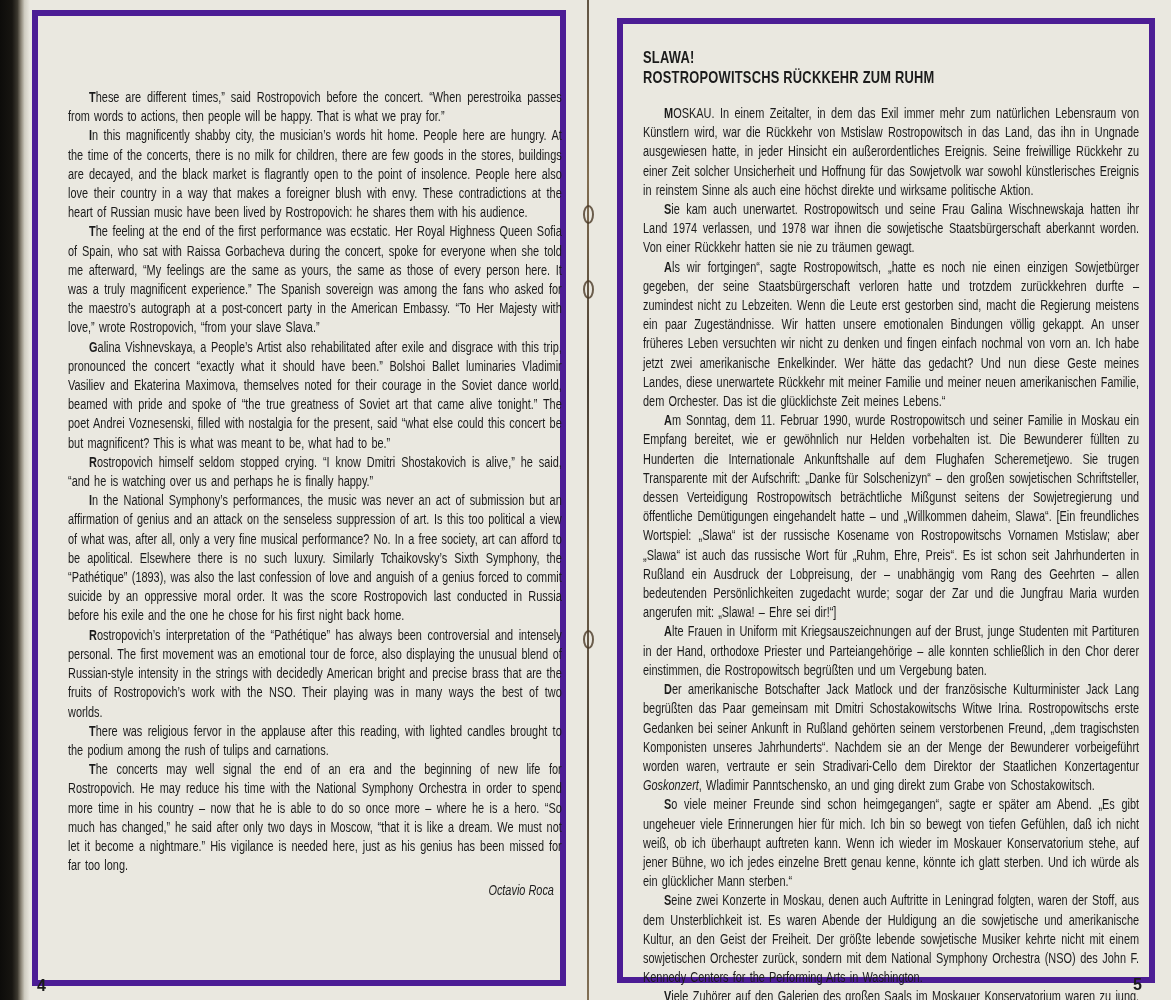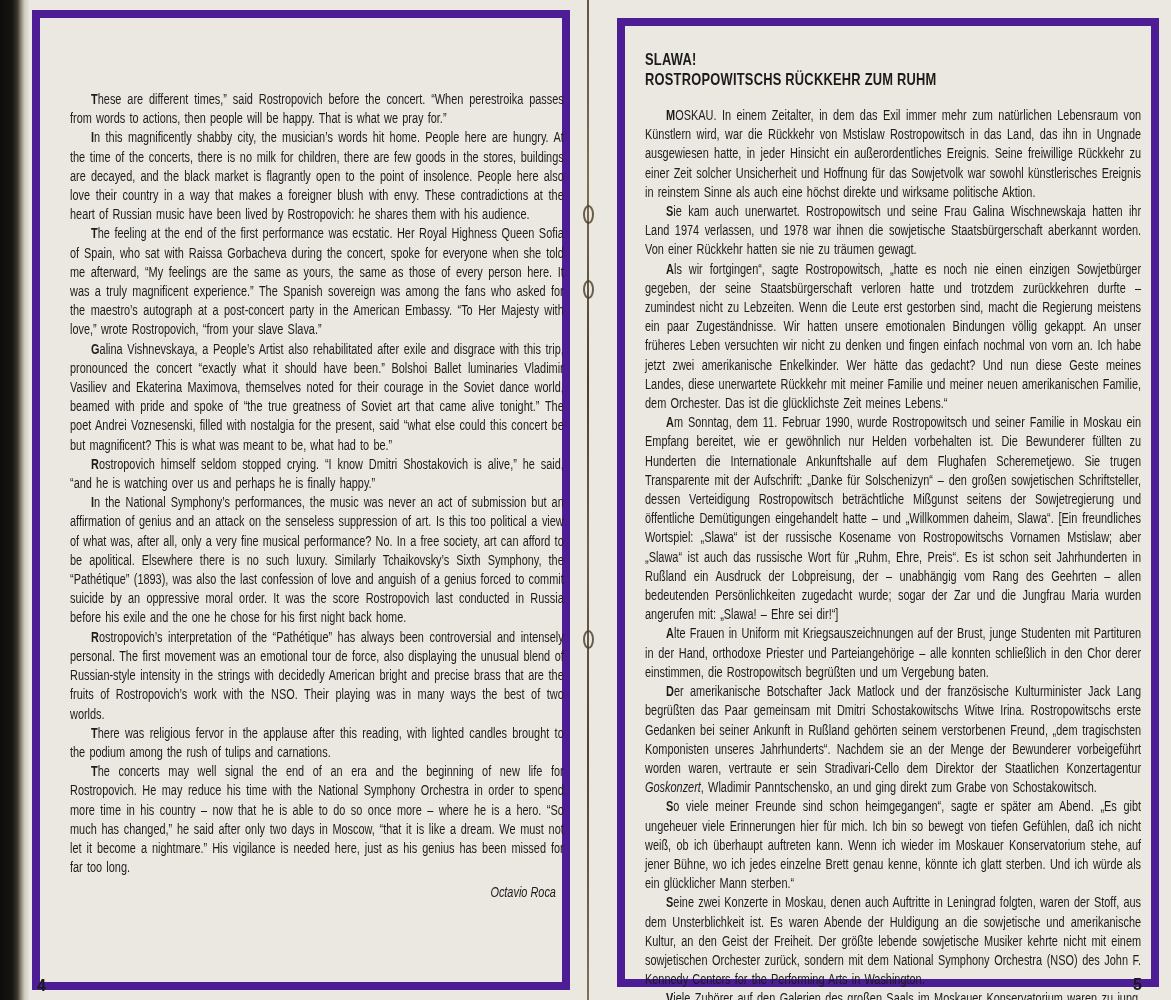--- a/index.html
+++ b/index.html
@@ -36,21 +36,21 @@
   }
   .stitch {
     position: absolute;
     width: 7px; height: 15px;
     border: 2px solid #4a3826;
     border-radius: 50%;
     opacity: .8;
   }
   .page-frame {
     position: absolute;
-    border: 8px solid #4c1d95;
+    border: 6px solid #4c1d95;
     background: transparent;
   }
   .frame-left  { left: 32px;  top: 10px; width: 522px; height: 964px; }
   .frame-right { left: 617px; top: 18px; width: 526px; height: 953px; }
 
   .text-area { position: absolute; }
   .text-area-left  { left: 30px; top: 72px; width: 494px; }
   .text-area-right { left: 20px; top: 24px; width: 496px; }
 
   

